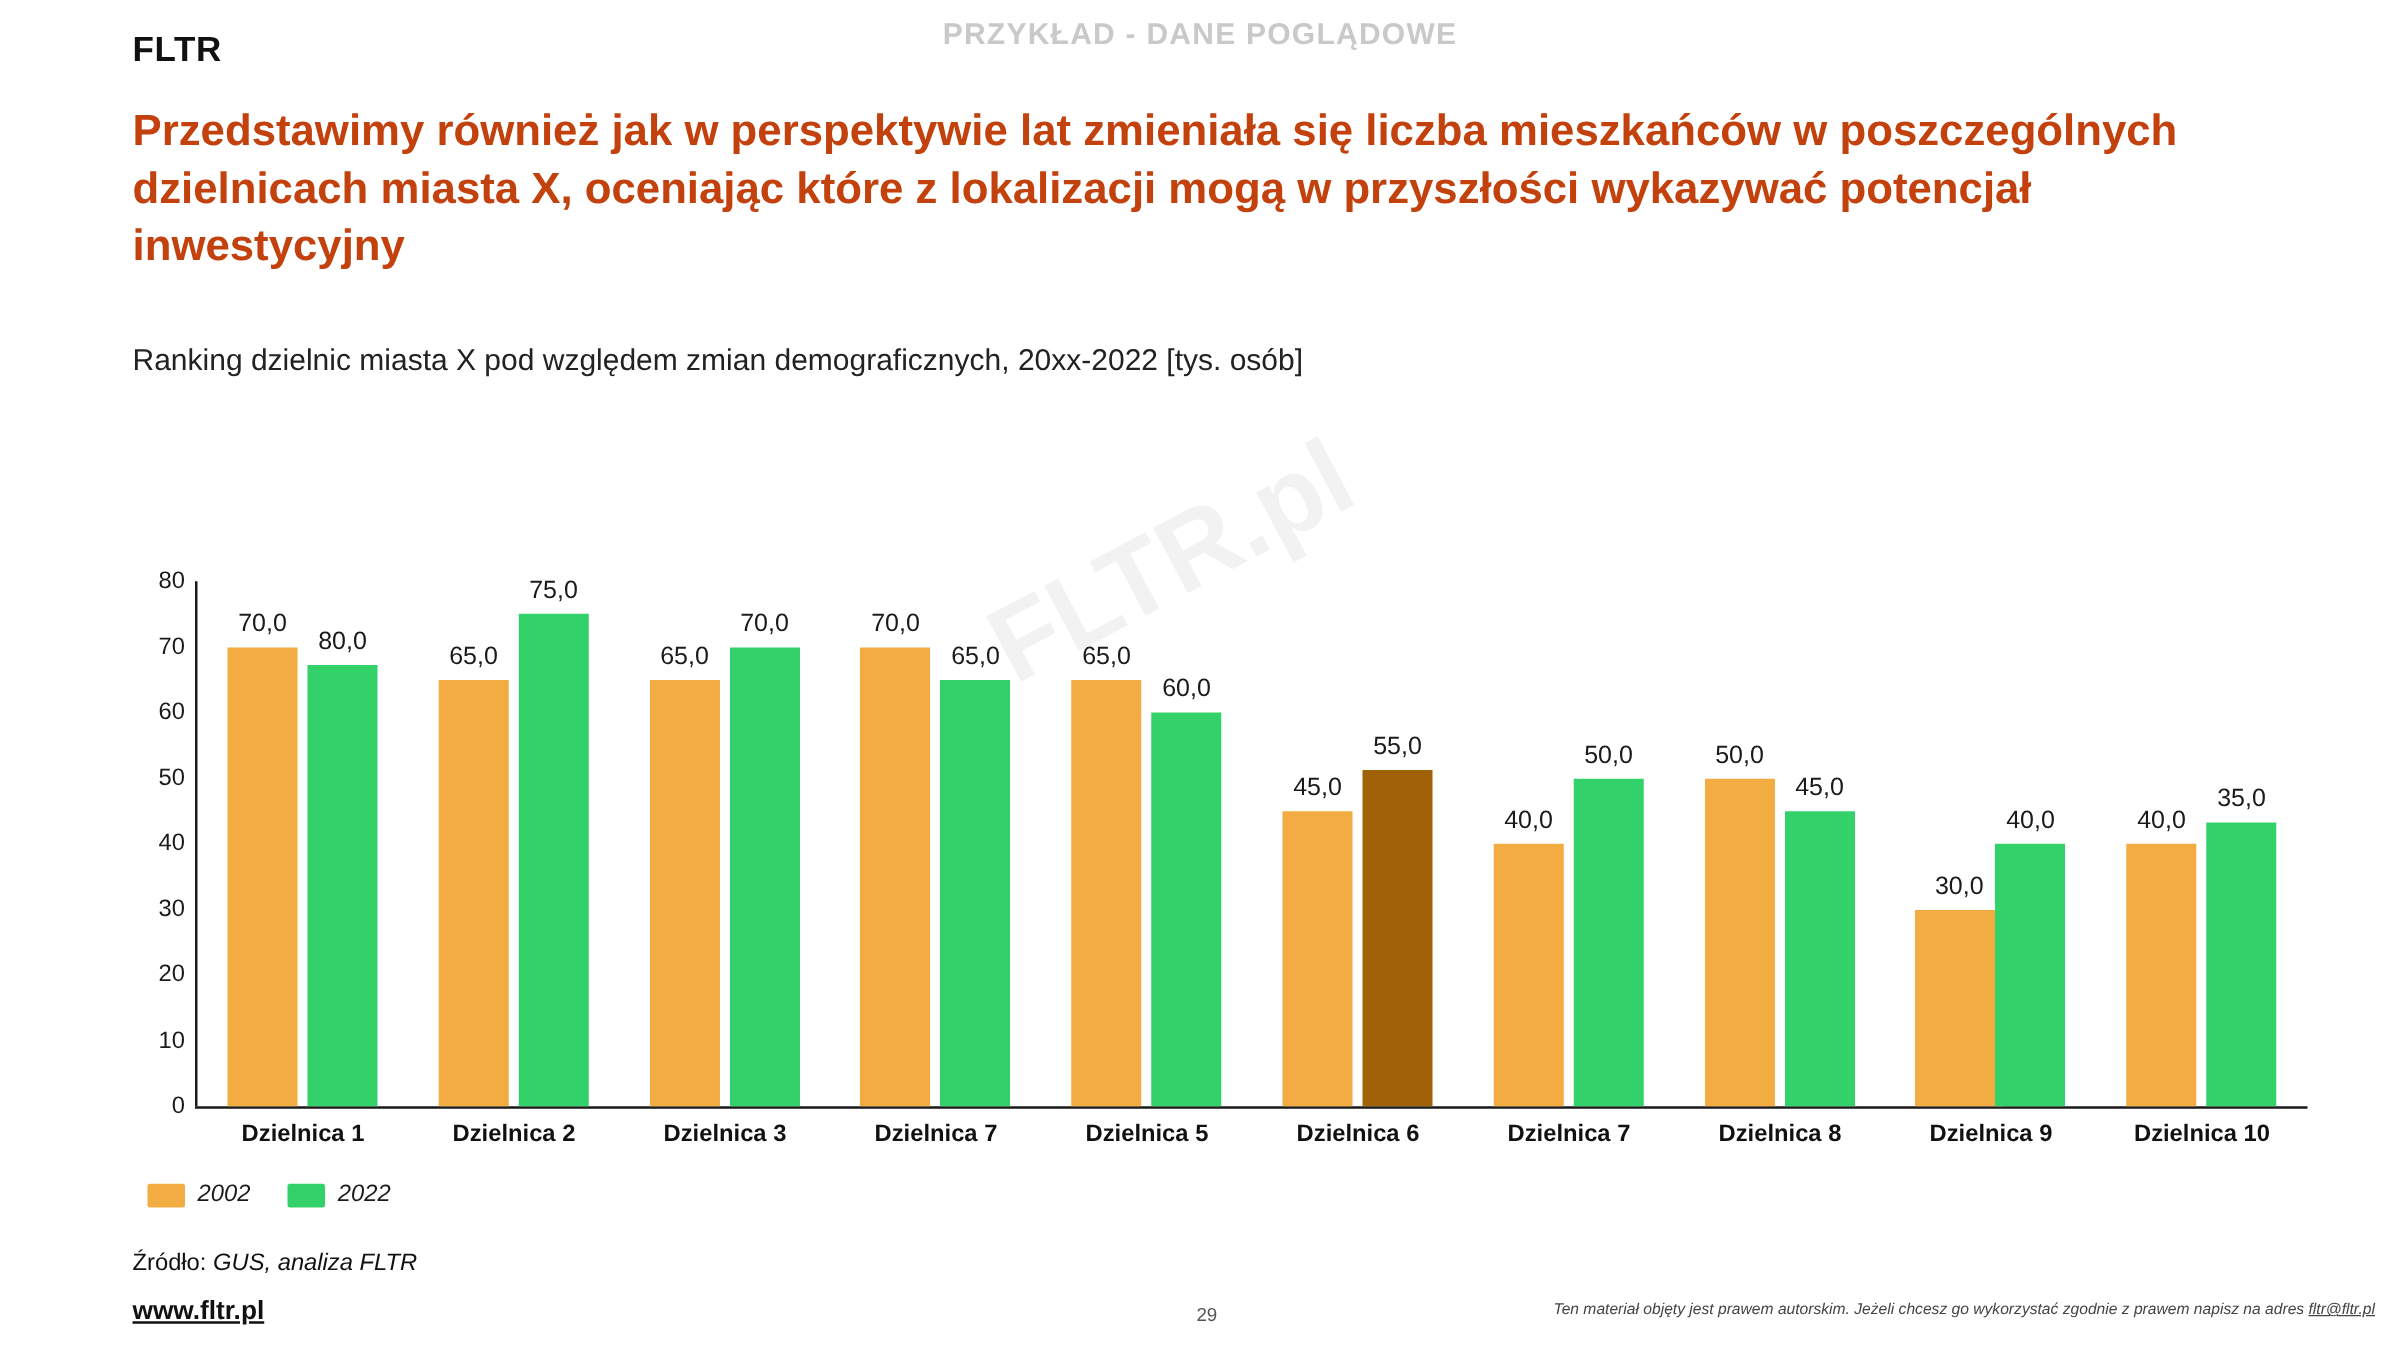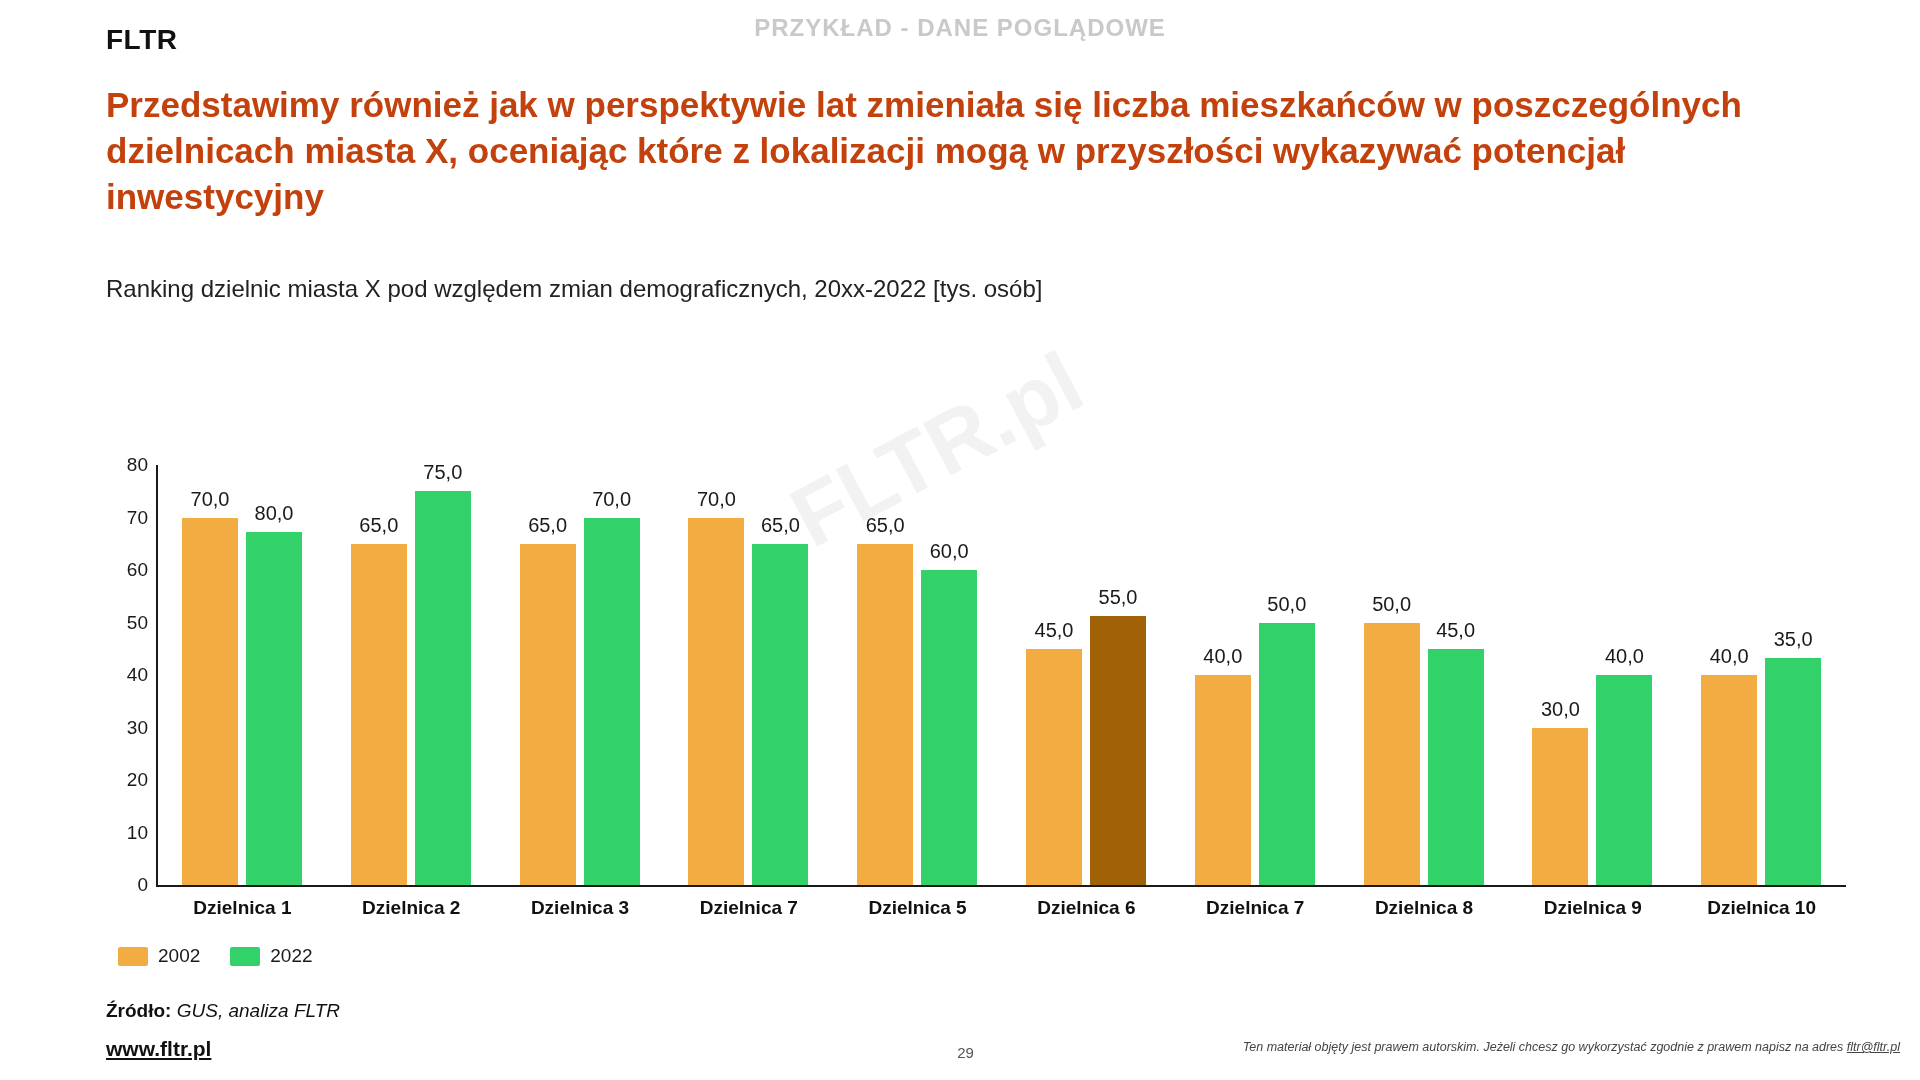--- a/index.html
+++ b/index.html
@@ -164,31 +164,32 @@
     gap: 10px;
   }
   .legend-swatch {
     width: 30px;
     height: 19px;
     border-radius: 2px;
   }
   .legend-text {
     font-size: 19px;
     color: #1a1a1a;
+    font-style: italic;
   }
 
   
   .source {
     position: absolute;
     left: 106px;
     top: 1000px;
     font-size: 19px;
     color: #111111;
   }
-  .source b { font-weight: bold; }
+  .source b { font-weight: normal; }
   .source i { font-style: italic; }
   .site-link {
     position: absolute;
     left: 106px;
     top: 1037px;
     font-size: 21px;
     font-weight: bold;
     color: #111111;
     text-decoration: underline;
   }
@@ -307,21 +308,21 @@
       <div class="group" style="left: 1181.6px; width: 168.8px;">
         <div class="bar y2002" style="height: 262.5px; background: rgb(242, 172, 66);">
           <div class="bar-value">50,0</div>
         </div>
         <div class="bar y2022" style="height: 236.25px; background: rgb(51, 209, 106);">
           <div class="bar-value">45,0</div>
         </div>
         <div class="cat-label">Dzielnica 8</div>
       </div>
       <div class="group" style="left: 1350.4px; width: 168.8px;">
-        <div class="bar y2002" style="height: 157.5px; background: rgb(242, 172, 66);">
+        <div class="bar y2002" style="height: 157.5px; background: rgb(242, 172, 66); padding-left: 14px;">
           <div class="bar-value">30,0</div>
         </div>
         <div class="bar y2022" style="height: 210px; background: rgb(51, 209, 106);">
           <div class="bar-value">40,0</div>
         </div>
         <div class="cat-label">Dzielnica 9</div>
       </div>
       <div class="group" style="left: 1519.2px; width: 168.8px;">
         <div class="bar y2002" style="height: 210px; background: rgb(242, 172, 66);">
           <div class="bar-value">40,0</div>

